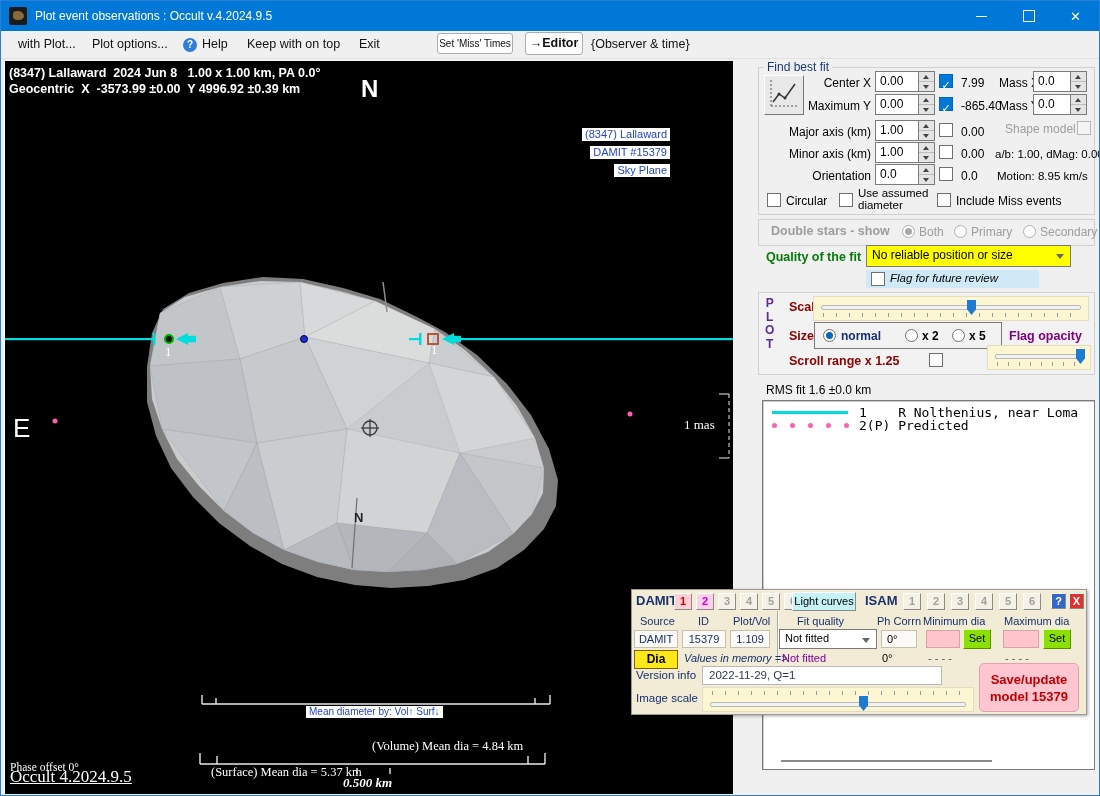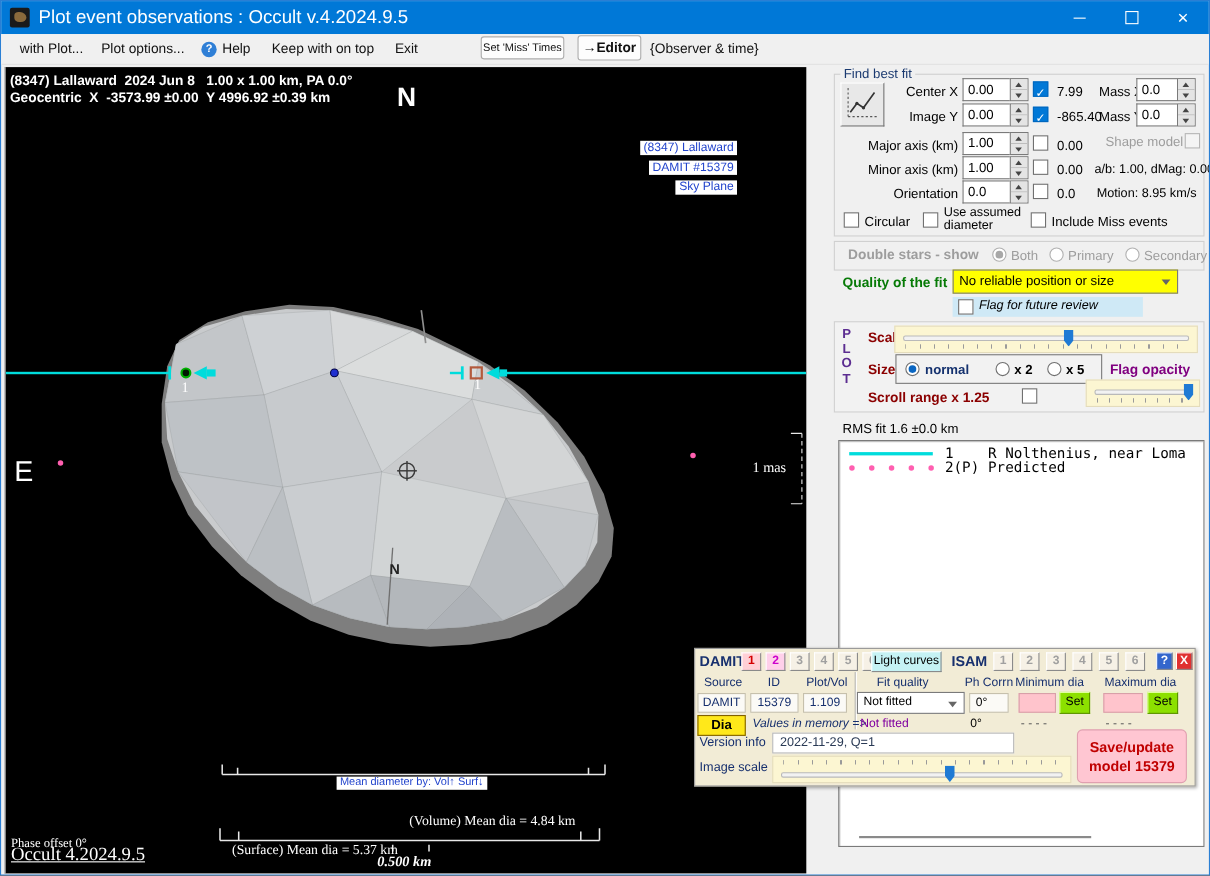--- a/index.html
+++ b/index.html
@@ -3,21 +3,21 @@
 <meta charset="utf-8">
 <style>
   html,body{margin:0;padding:0;background:#555;}
   .window{position:relative;width:1100px;height:796px;background:#f0f0f0;
     font-family:"Liberation Sans",sans-serif;overflow:hidden;border:1px solid #2a7fd4;box-sizing:border-box;}
   .abs{position:absolute;}
   
   .titlebar{position:absolute;left:0;top:0;width:100%;height:30px;background:#0078d7;display:flex;align-items:center;}
   .app-icon{width:18px;height:18px;margin-left:8px;background:#1a1a1a;border-radius:2px;position:relative;}
   .app-icon::after{content:"";position:absolute;inset:4px 3px 5px 4px;background:#8a6a3c;border-radius:40% 60% 50% 45%;}
-  .title{color:#fff;font-size:17px;margin-left:8px;}
+  .title{color:#fff;font-size:12px;margin-left:8px;}
   .winbtns{margin-left:auto;display:flex;height:30px;}
   .wbtn{width:47px;height:30px;display:flex;align-items:center;justify-content:center;color:#fff;font-size:13px;}
   .glyph-min{width:11px;height:1px;background:#fff;display:block;}
   .glyph-max{width:10px;height:10px;border:1px solid #fff;display:block;}
   
   .menubar{position:absolute;left:0;top:30px;width:100%;height:27px;background:#f0f0f0;border-bottom:1px solid #e2e2e2;}
   .mitem{position:absolute;top:6px;font-size:12.5px;color:#111;}
   .help-icon{position:absolute;top:7px;width:14px;height:14px;border-radius:50%;background:#2f7fd6;color:#fff;
      font:bold 10px/14px "Liberation Sans",sans-serif;text-align:center;}
   .mbtn{position:absolute;box-sizing:border-box;background:#fdfdfd;border:1px solid #adadad;border-radius:3px;
@@ -247,21 +247,21 @@
   <div class="lbl" style="left:960px;top:75px;">7.99</div>
   <div class="lbl" style="left:998px;top:75px;">Mass X</div>
   <div class="spin" style="left:1032px;top:70px;width:54px;">
     <div class="val">0.0</div>
     <div class="btns">
         <div class="tri-up"></div>
         <div class="tri-dn"></div>
       </div>
   </div>
 
-  <div class="lbl" style="left:788px;top:98px;width:82px;text-align:right;">Image Y</div>
+  <div class="lbl" style="left:788px;top:98px;width:82px;text-align:right;">Maximum Y</div>
   <div class="spin" style="left:874px;top:93px;width:60px;">
     <div class="val">0.00</div>
     <div class="btns">
         <div class="tri-up"></div>
         <div class="tri-dn"></div>
       </div>
   </div>
   <div class="cb checked" style="left:938px;top:96px;"><span>✓</span></div>
   <div class="lbl" style="left:960px;top:98px;">-865.40</div>
   <div class="lbl" style="left:998px;top:98px;">Mass Y</div>
@@ -424,21 +424,21 @@
     <div class="setbtn" style="left:411px;top:39px;width:28px;height:20px;">Set</div>
 
     <div class="abs" style="left:2px;top:60px;width:44px;height:19px;background:#ffe81a;border:1px solid #806000;box-sizing:border-box;text-align:center;font:bold 12px/17px 'Liberation Sans',sans-serif;">Dia</div>
     <span class="abs dnavy" style="left:52px;top:62px;font:italic 11px 'Liberation Sans',sans-serif;">Values in memory =&gt;</span>
     <span class="abs" style="left:150px;top:62px;font-size:11px;color:#8000a0;">Not fitted</span>
     <span class="abs" style="left:250px;top:62px;font-size:11px;">0°</span>
     <span class="abs" style="left:296px;top:62px;font-size:11px;color:#555;">- - - -</span>
     <span class="abs" style="left:373px;top:62px;font-size:11px;color:#555;">- - - -</span>
 
     <span class="abs dnavy" style="left:4px;top:79px;font-size:11.5px;">Version info</span>
-    <div class="abs" style="left:70px;top:76px;width:220px;height:19px;background:#fff;border:1px solid #b8b8b8;box-sizing:border-box;font-size:11.5px;color:#2a3a55;padding:2px 0 12px 6px;">2022-11-29, Q=1</div>
+    <div class="abs" style="left:70px;top:76px;width:240px;height:19px;background:#fff;border:1px solid #b8b8b8;box-sizing:border-box;font-size:11.5px;color:#2a3a55;padding:2px 0 12px 6px;">2022-11-29, Q=1</div>
     <span class="abs dnavy" style="left:4px;top:102px;font-size:11.5px;">Image scale</span>
     <div class="slider" style="left:70px;top:97px;width:272px;height:25px;">
       <div class="ticks" style="bottom:auto;top:3px;"></div>
       <div class="groove" style="top:14px;"></div>
       <div class="thumb" style="left:156px;top:8px;"></div>
     </div>
     <div class="savebtn" style="left:347px;top:73px;width:100px;height:49px;">
       <span>Save/update</span><br>
       <span>model 15379</span>
     </div>

